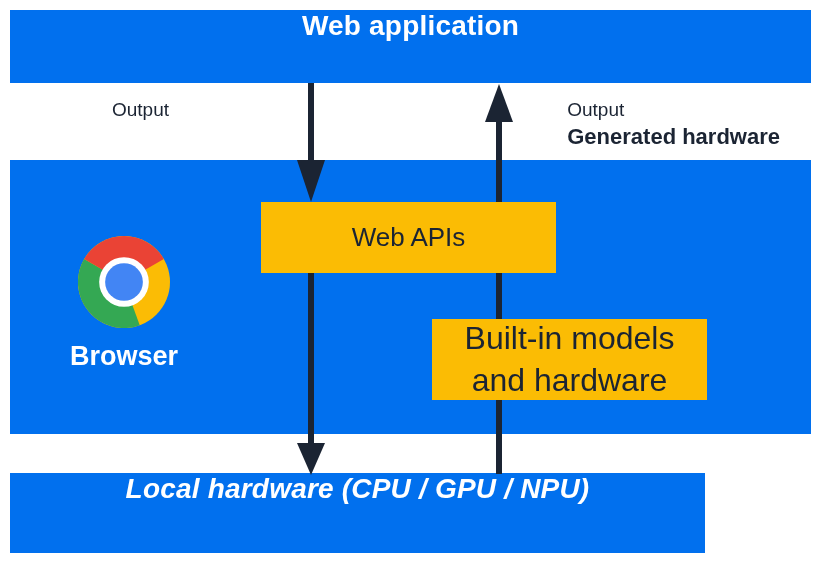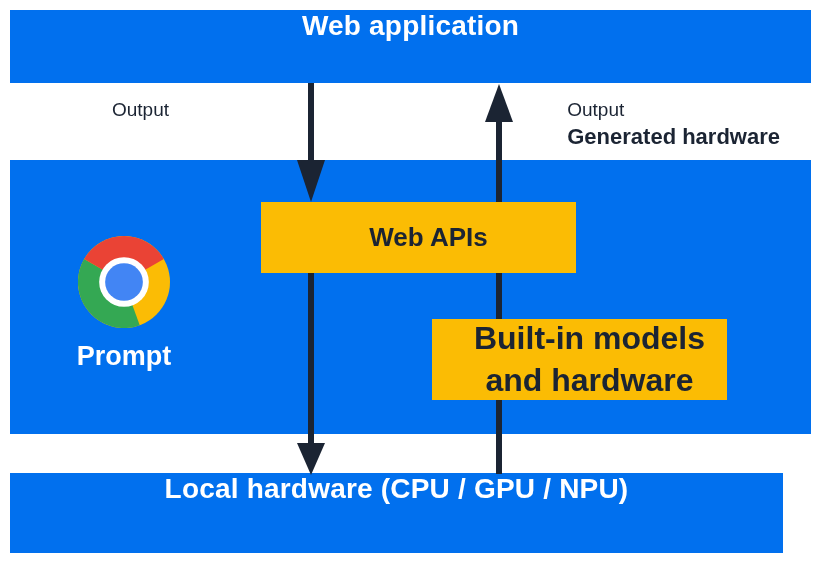--- a/index.html
+++ b/index.html
@@ -20,42 +20,42 @@
   }
   .figure{position:absolute;inset:0;width:820px;height:566px;}
 
   .bar{
     position:absolute;background:var(--blue);
     display:flex;align-items:flex-start;justify-content:center;
     z-index:1;
   }
   .bar-top{left:10px;top:10px;width:801px;height:73px;}
   .bar-middle{left:10px;top:160px;width:801px;height:274px;}
-  .bar-bottom{left:10px;top:473px;width:773px;height:80px;}
+  .bar-bottom{left:10px;top:473px;width:695px;height:80px;font-style:italic;}
 
   .bar-label{
     color:var(--white);font-weight:bold;font-size:28px;letter-spacing:.2px;
   }
 
   .io{
     position:absolute;top:98px;z-index:2;color:var(--ink);line-height:1.25;
   }
   .io-input{left:112px;text-align:left;}
   .io-output{right:40px;text-align:left;}
   .io-title{font-size:19px;font-weight:normal;}
   .io-value{font-size:22px;font-weight:bold;margin-top:1px;}
 
   .arrows{position:absolute;left:0;top:0;z-index:2;}
   .arrow-line{stroke:var(--ink);stroke-width:6;fill:none;}
   .arrow-head{fill:var(--ink);}
 
   .chip{
     position:absolute;background:var(--yellow);z-index:3;
     display:flex;flex-direction:column;align-items:center;justify-content:center;
-    color:var(--ink);font-weight:bold;text-align:center;padding-left:20px;
+    color:var(--ink);font-weight:normal;text-align:center;
   }
   .chip-webapis{left:261px;top:202px;width:295px;height:71px;font-size:26px;}
   .chip-builtin{left:432px;top:319px;width:275px;height:81px;font-size:32px;line-height:1.3;}
 
   .chrome-icon{position:absolute;left:78px;top:236px;width:92px;height:92px;z-index:3;}
   .c-red{fill:var(--chrome-red);}
   .c-yellow{fill:var(--chrome-yellow);}
   .c-green{fill:var(--chrome-green);}
   .c-blue{fill:var(--chrome-blue);}
   .c-white{fill:var(--white);}
@@ -111,15 +111,15 @@
   </div>
 
   <svg class="chrome-icon" viewBox="-50 -50 100 100" aria-hidden="true">
     <circle class="c-yellow" r="50" cx="0" cy="0"></circle>
     <path class="c-green" d="M -43.3 -25 A 50 50 0 0 0 17.1 47 L 0 0 Z"></path>
     <path class="c-red" d="M -43.3 -25 A 50 50 0 0 1 43.3 -25 L 0 0 Z"></path>
     <circle class="c-white" r="27" cx="0" cy="0"></circle>
     <circle class="c-blue" r="20.5" cx="0" cy="0"></circle>
   </svg>
 
-  <div class="browser-label">Prompt</div>
+  <div class="browser-label">Browser</div>
 
 </div>
 
 </body></html>

